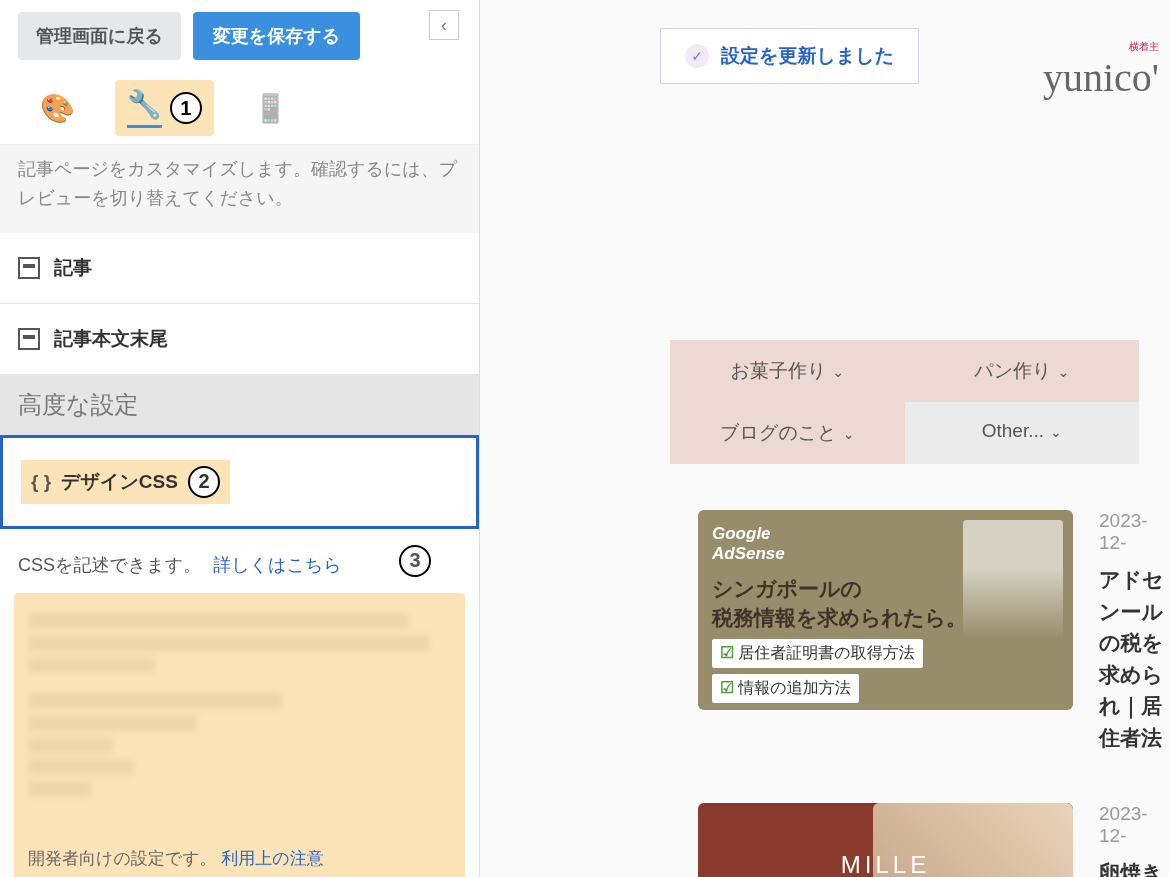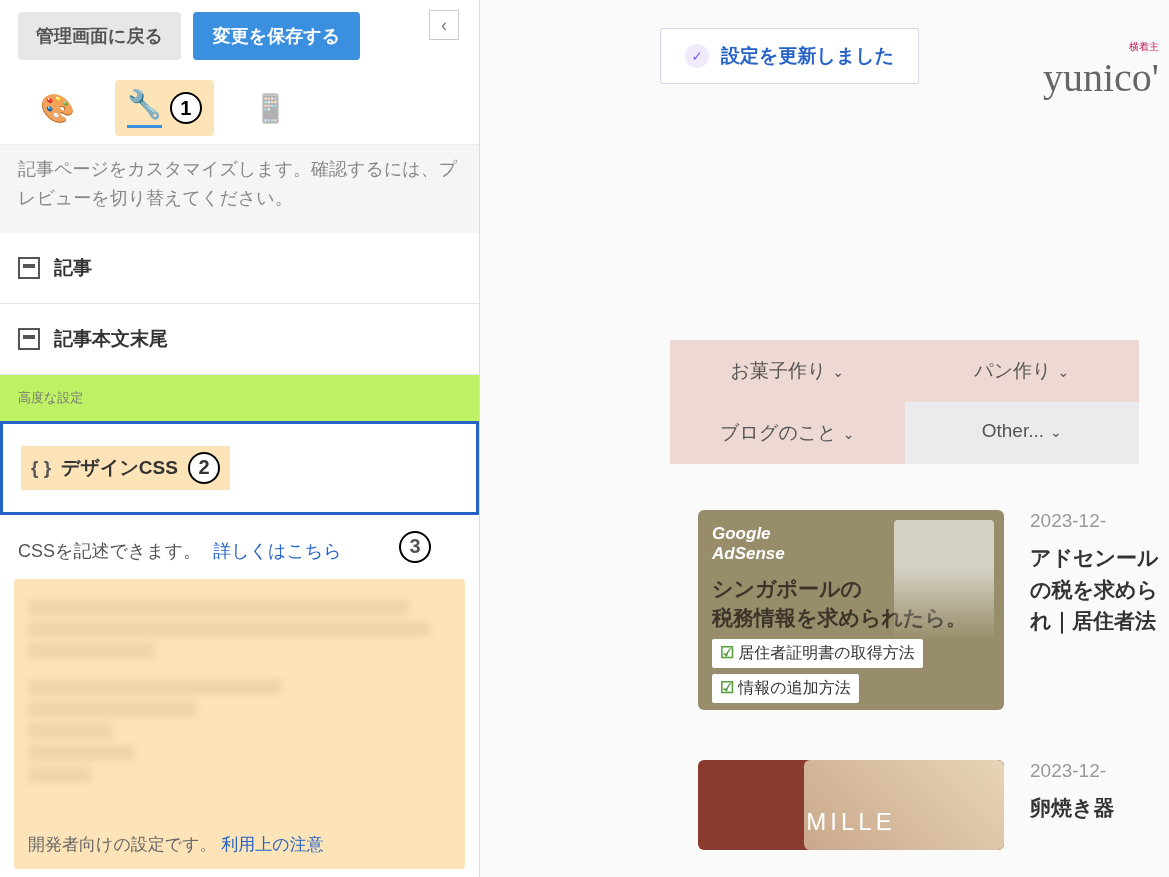--- a/index.html
+++ b/index.html
@@ -123,23 +123,23 @@
       border-bottom: 1px solid #e5e5e5;
       display: flex;
       align-items: center;
       gap: 14px;
       cursor: pointer;
       background: #fff;
     }
     
     .section-label {
       padding: 14px 18px;
-      font-size: 13px;
+      font-size: 24px;
       color: #777;
-      background: #bef264;
+      background: #e5e5e5;
     }
     
     .menu-item.selected {
       border: 3px solid #2563c9;
       background: #fff;
     }
     
     .menu-item .item-label-hl {
       background: #fce4b8;
       padding: 6px 10px;
@@ -291,21 +291,21 @@
       right: 0;
     }
     
     .article {
       display: flex;
       gap: 26px;
       margin-bottom: 50px;
     }
     
     .thumb {
-      width: 306px;
+      width: 375px;
       height: 200px;
       background: #978d6a;
       border-radius: 6px;
       position: relative;
       padding: 14px;
       overflow: hidden;
       flex-shrink: 0;
     }
     
     .thumb .gads {

